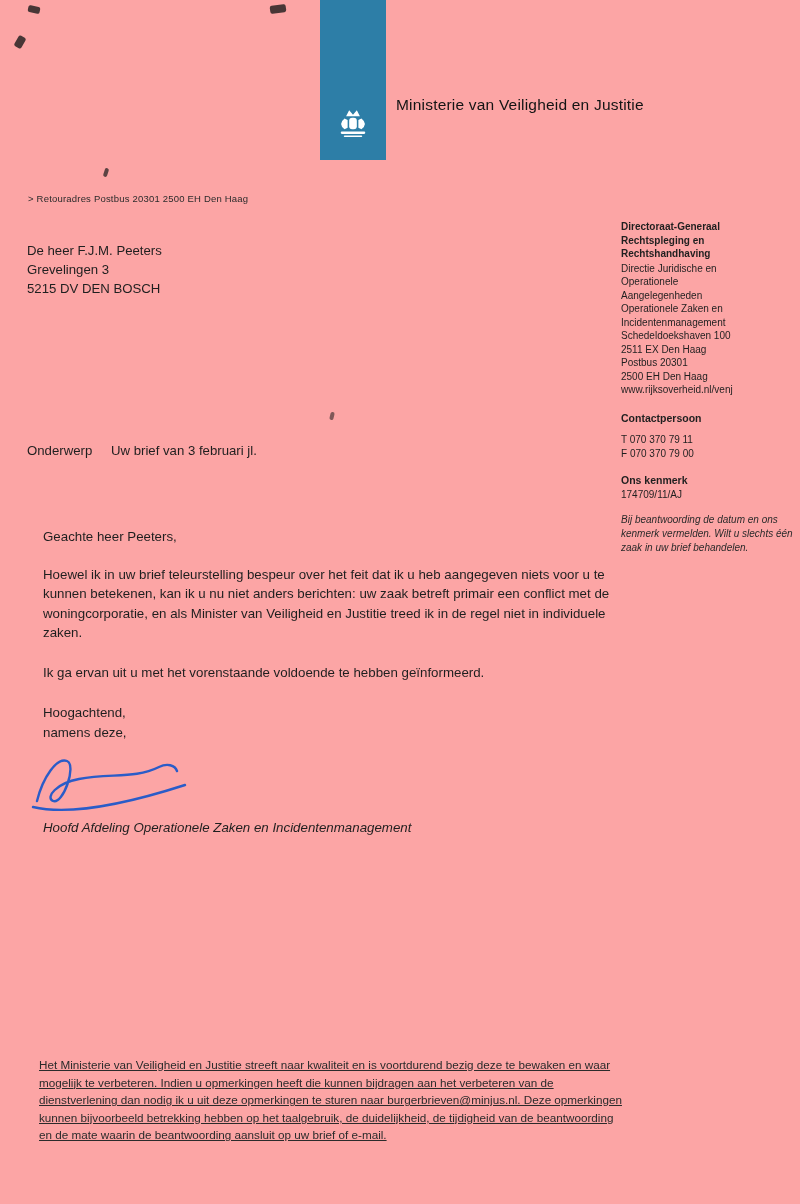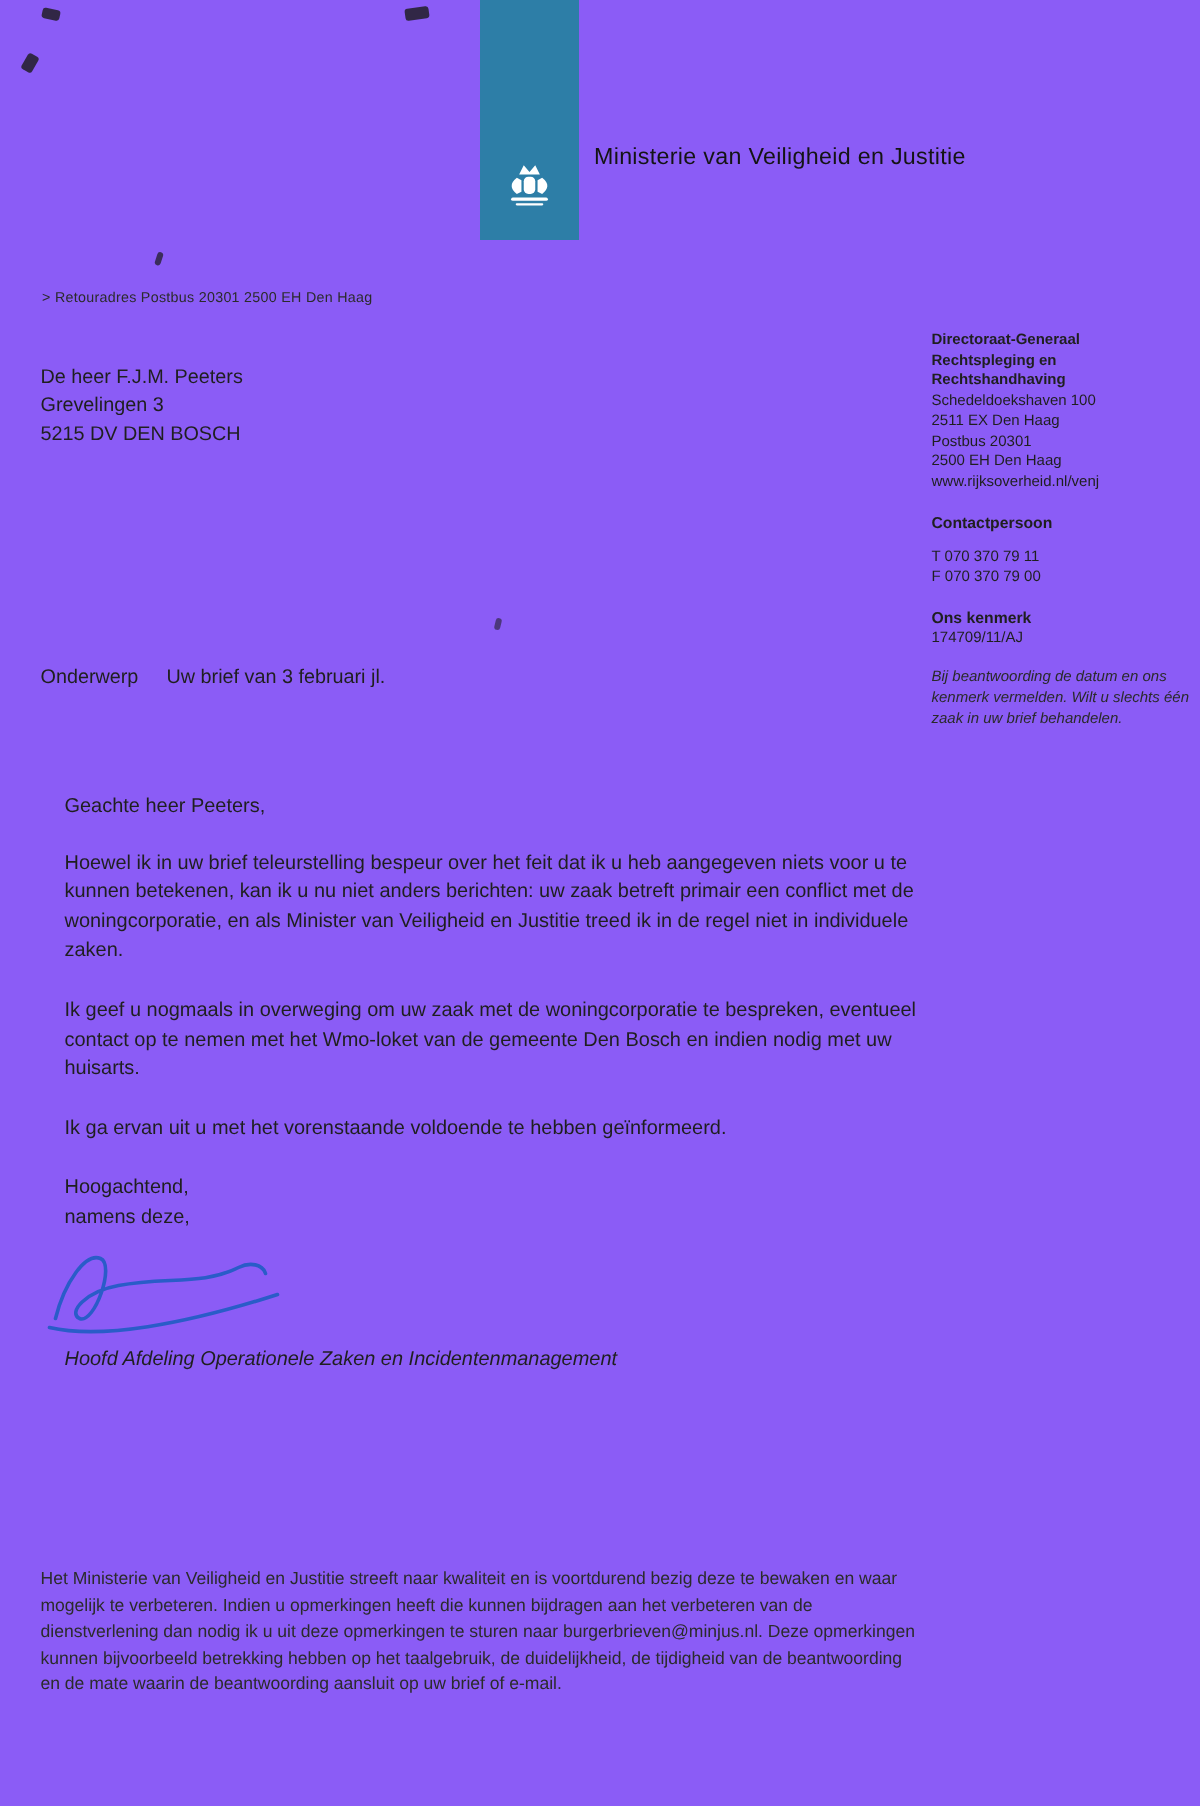--- a/index.html
+++ b/index.html
@@ -1,20 +1,20 @@
 <!DOCTYPE html>
 <html><head>
 <meta charset="utf-8">
 <style>
   html,body{margin:0;padding:0;background:#e8e8e6;}
   .page{
     position:relative;
     width:800px;height:1204px;
     margin:0 auto;
-    background:#8b5cf6;
+    background:#fca5a5;
     font-family:"Liberation Sans","DejaVu Sans",sans-serif;
     color:#222;
     overflow:hidden;
     box-shadow:0 0 6px rgba(0,0,0,.25);
   }
 
   
   .speck{position:absolute;background:#1a1a1a;opacity:.8;}
   .speck.s1{left:28px;top:6px;width:12px;height:7px;transform:rotate(12deg);border-radius:2px;}
   .speck.s2{left:270px;top:5px;width:16px;height:8px;transform:rotate(-8deg);border-radius:2px;}
@@ -64,21 +64,21 @@
   }
   .letter-body p{margin:0 0 20px 0;}
   .salutation{margin-bottom:18px !important;}
   .closing div{line-height:20px;}
   .signature{display:block;margin:6px 0 0 -18px;}
   .signer-name{margin-top:2px;}
   .signer-title{font-style:italic;margin-top:1px;}
 
   .footer{
     position:absolute;left:27px;top:1044px;width:584px;
-    font-size:11.7px;line-height:17.6px;color:#2b2b2b;margin:0;
+    font-size:11.7px;line-height:17.6px;color:#2b2b2b;margin:12px;text-decoration:underline;
   }
 </style>
 </head>
 <body>
 
 <div class="page">
 
   <div class="speck s1"></div>
   <div class="speck s2"></div>
   <div class="speck s3"></div>
@@ -107,20 +107,27 @@
     <div>Grevelingen 3</div>
     <div>5215 DV  DEN BOSCH</div>
   </div>
 
   <aside class="sidebar">
     <div class="block bold">
       <div>Directoraat-Generaal</div>
       <div>Rechtspleging en</div>
       <div>Rechtshandhaving</div>
     </div>
+    <div class="block division">
+      <div>Directie Juridische en</div>
+      <div>Operationele</div>
+      <div>Aangelegenheden</div>
+      <div>Operationele Zaken en</div>
+      <div>Incidentenmanagement</div>
+    </div>
     <div class="block addr">
       <div>Schedeldoekshaven 100</div>
       <div>2511 EX  Den Haag</div>
       <div>Postbus 20301</div>
       <div>2500 EH  Den Haag</div>
       <div>www.rijksoverheid.nl/venj</div>
     </div>
     <div class="label">Contactpersoon</div>
     <div class="tele">T  070 370 79 11</div>
     <div>F  070 370 79 00</div>
@@ -131,21 +138,20 @@
 
   <div class="meta">
     <div>
       <span class="mlabel">Onderwerp</span><span>Uw brief van 3 februari jl.</span>
     </div>
   </div>
 
   <div class="letter-body">
     <p class="salutation">Geachte heer Peeters,</p>
     <p>Hoewel ik in uw brief teleurstelling bespeur over het feit dat ik u heb aangegeven niets voor u te kunnen betekenen, kan ik u nu niet anders berichten: uw zaak betreft primair een conflict met de woningcorporatie, en als Minister van Veiligheid en Justitie treed ik in de regel niet in individuele zaken.</p>
-    <p>Ik geef u nogmaals in overweging om uw zaak met de woningcorporatie te bespreken, eventueel contact op te nemen met het Wmo-loket van de gemeente Den Bosch en indien nodig met uw huisarts.</p>
     <p>Ik ga ervan uit u met het vorenstaande voldoende te hebben geïnformeerd.</p>
 
     <div class="closing">
       <div>Hoogachtend,</div>
       <div>namens deze,</div>
     </div>
 
     <svg class="signature" width="176" height="68" viewBox="0 0 176 68" aria-hidden="true">
       <g fill="none" stroke="#2a5cc8" stroke-width="2.4" stroke-linecap="round">
         <path d="M12 52 C 18 28, 32 8, 42 12 C 52 16, 38 56, 28 52 C 20 48, 32 34, 54 30 C 86 24, 110 30, 134 18 C 142 14, 150 16, 152 22"></path>

